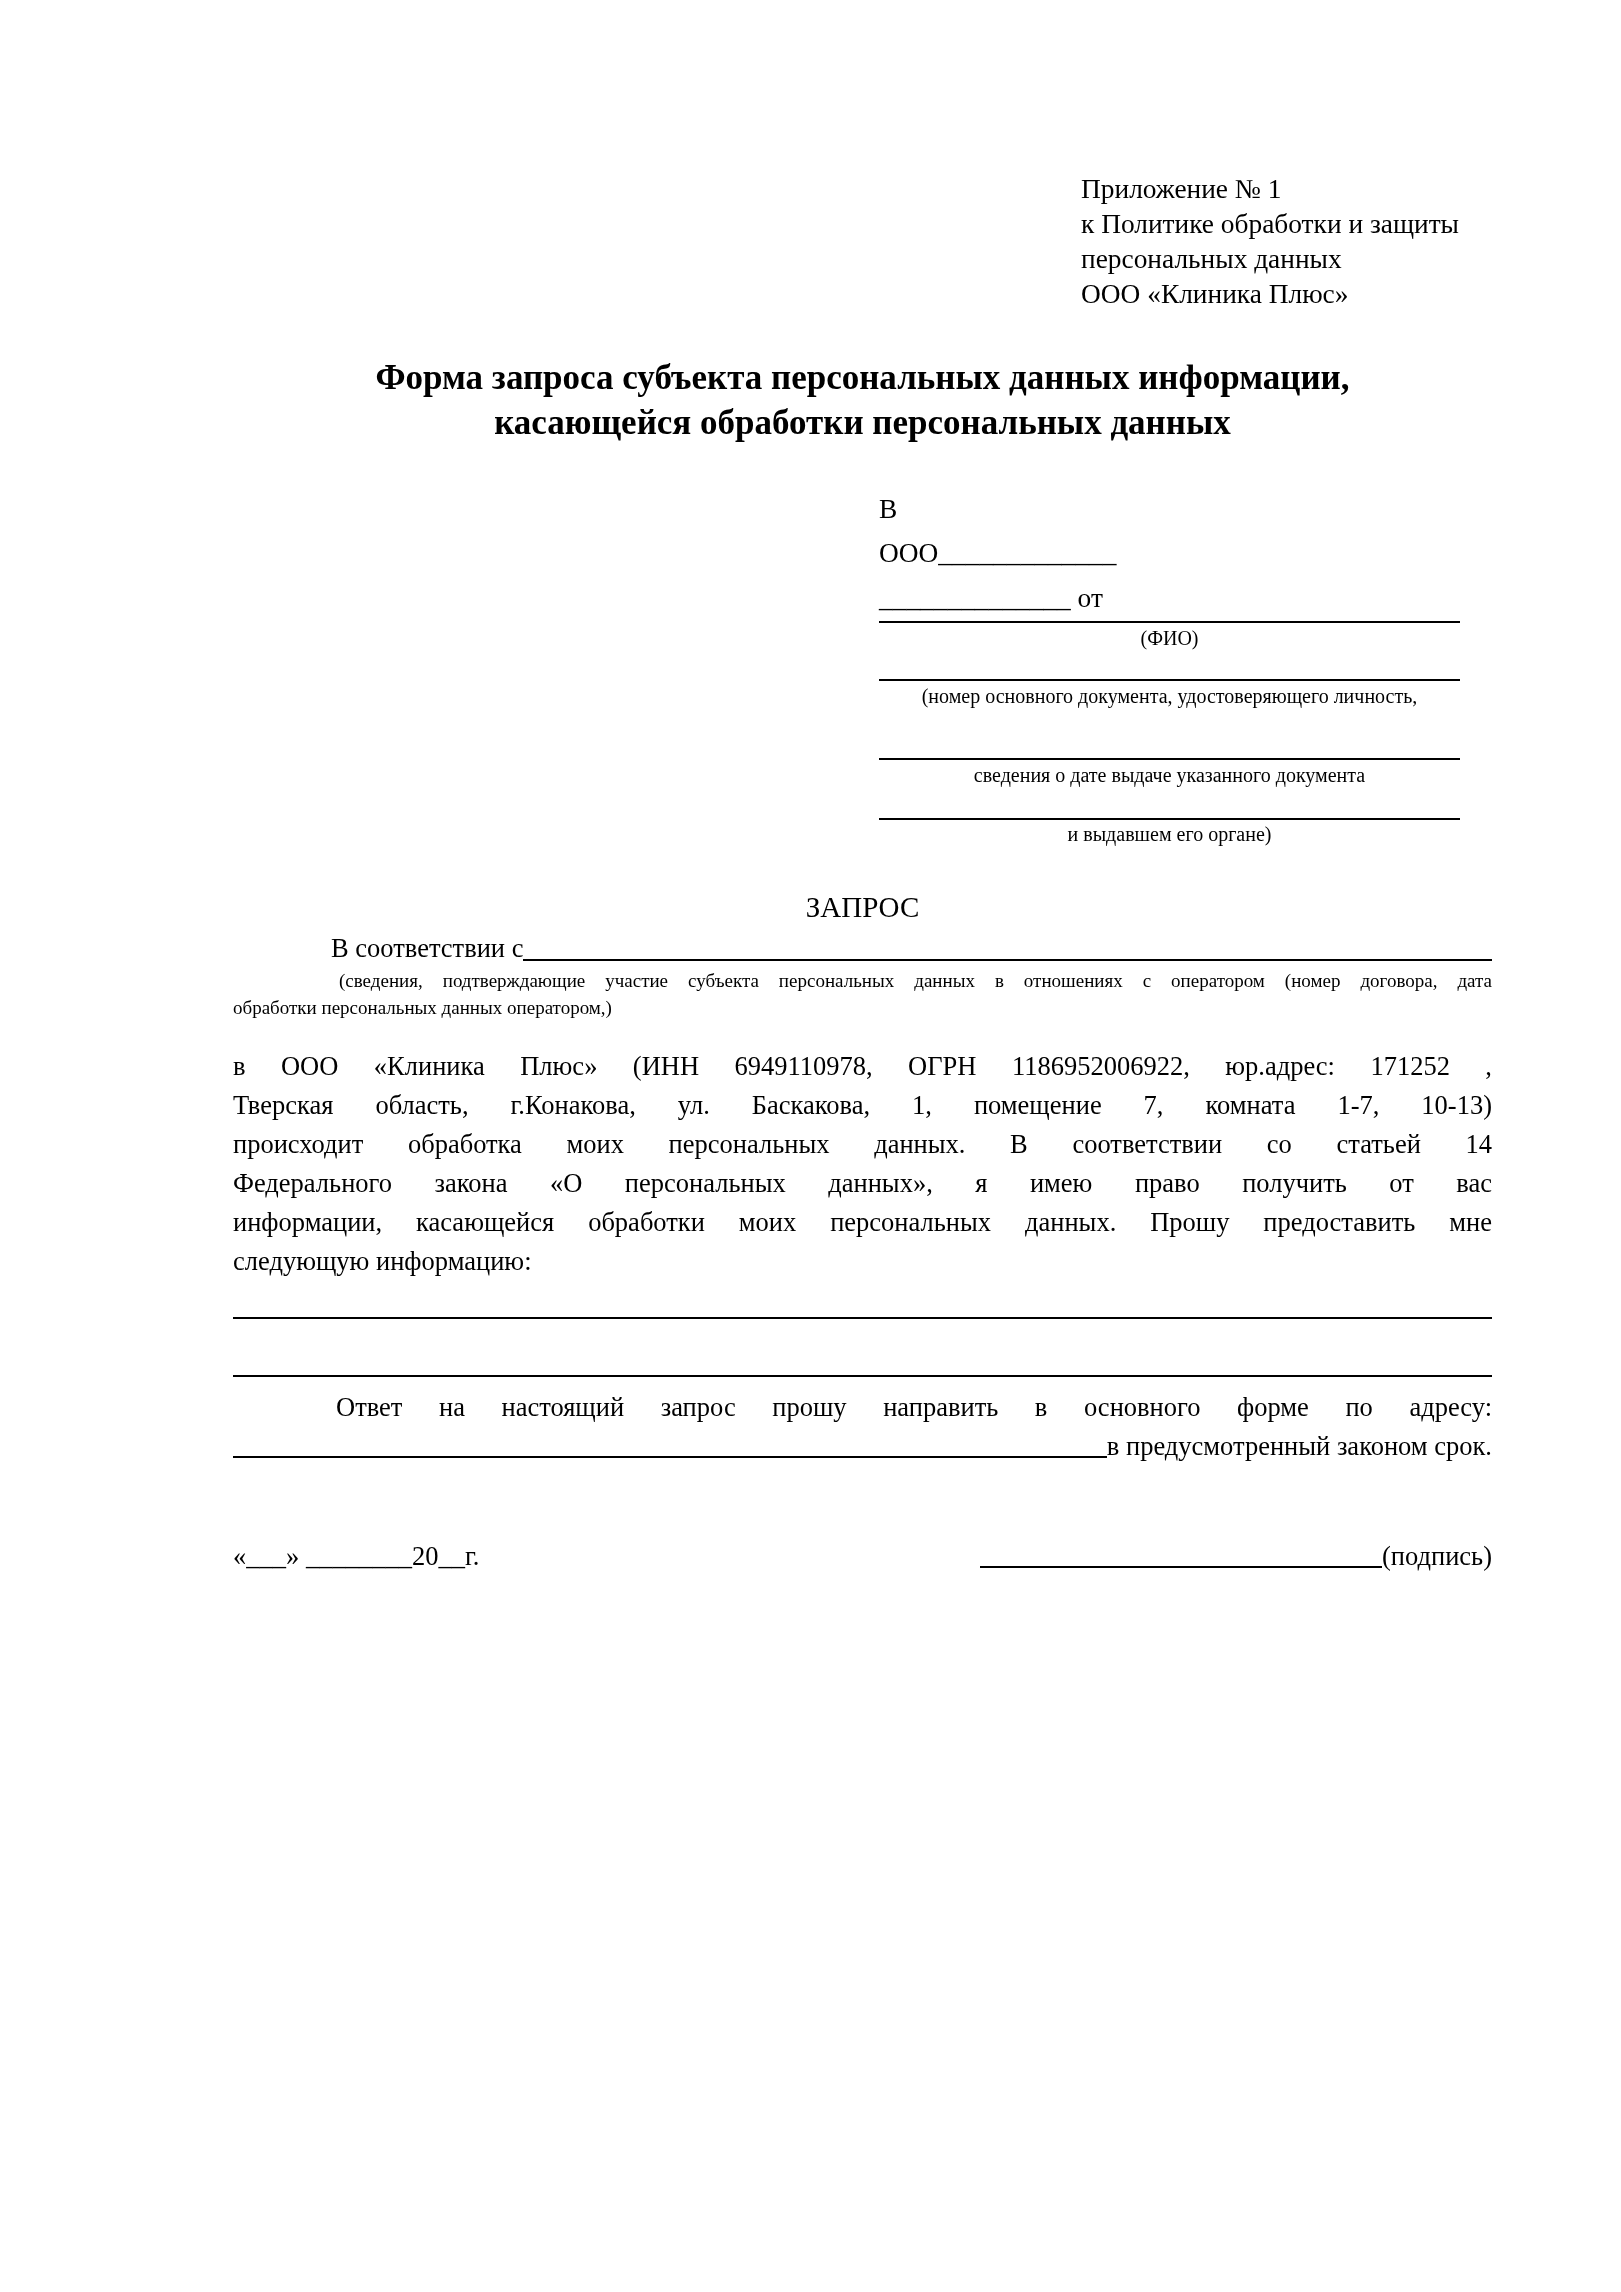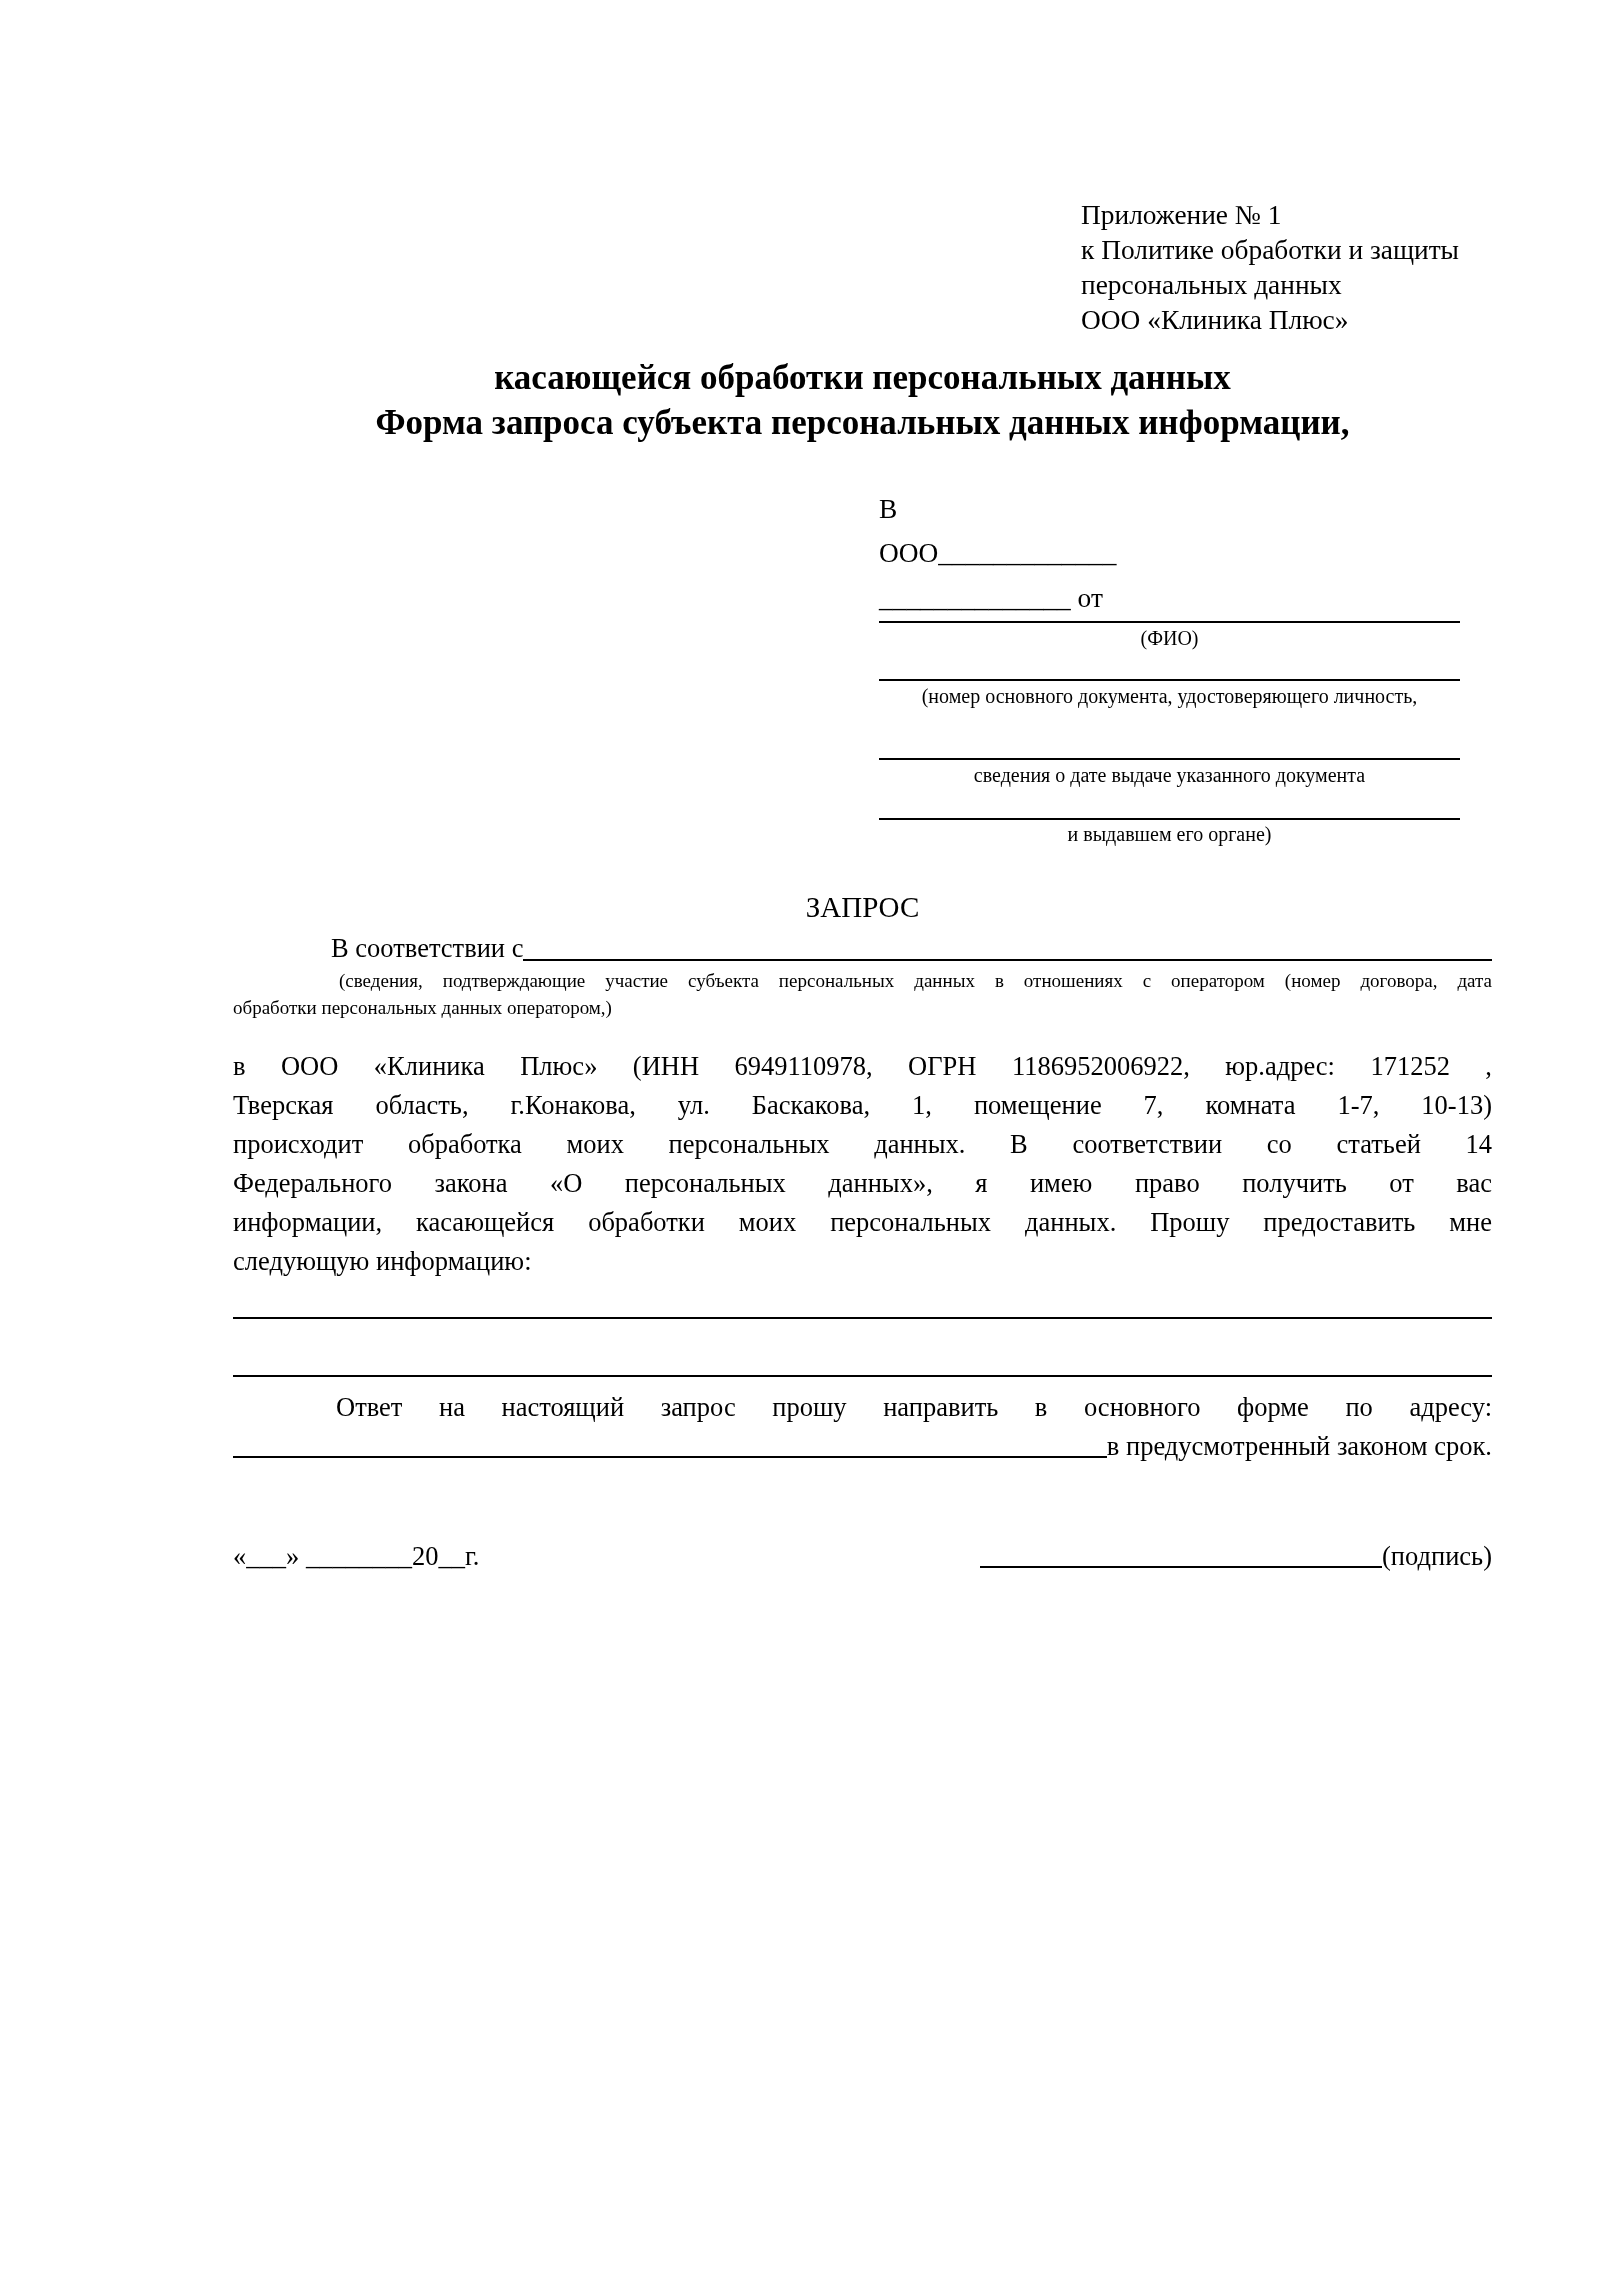--- a/index.html
+++ b/index.html
@@ -8,21 +8,21 @@
     width: 1621px;
     height: 2293px;
     background: #ffffff;
     color: #000000;
     font-family: "Liberation Serif", "DejaVu Serif", serif;
     overflow: hidden;
   }
   .abs { position: absolute; }
 
   
-  .header-block { left: 1081px; top: 198px; width: 451px; font-size: 27.4px; line-height: 35px; }
+  .header-block { left: 1081px; top: 172px; width: 451px; font-size: 27.4px; line-height: 35px; }
 
   
   .doc-title { left: 233px; top: 355px; width: 1259px; text-align: center;
                font-weight: bold; font-size: 35px; line-height: 45px; }
 
   
   .addressee { left: 879px; top: 488px; width: 581px; font-size: 27.4px; }
   .a-line1 { height: 43px; line-height: 43px; }
   .a-line2 { height: 44px; line-height: 44px; }
   .a-line3 { height: 46px; line-height: 46px; }
@@ -75,22 +75,22 @@
 <div class="page">
 
   <div class="abs header-block">
     <div>Приложение № 1</div>
     <div>к Политике обработки и защиты</div>
     <div>персональных данных</div>
     <div>ООО «Клиника Плюс»</div>
   </div>
 
   <div class="abs doc-title">
+    <div>Форма запроса субъекта персональных данных информации,</div>
     <div>касающейся обработки персональных данных</div>
-    <div>Форма запроса субъекта персональных данных информации,</div>
   </div>
 
   <div class="abs addressee">
     <div class="a-line1">В</div>
     <div class="a-line2">ООО_____________</div>
     <div class="a-line3"><span>______________</span><span> от</span></div>
 
     <div class="uline"></div>
     <div class="caption">(ФИО)</div>
 

